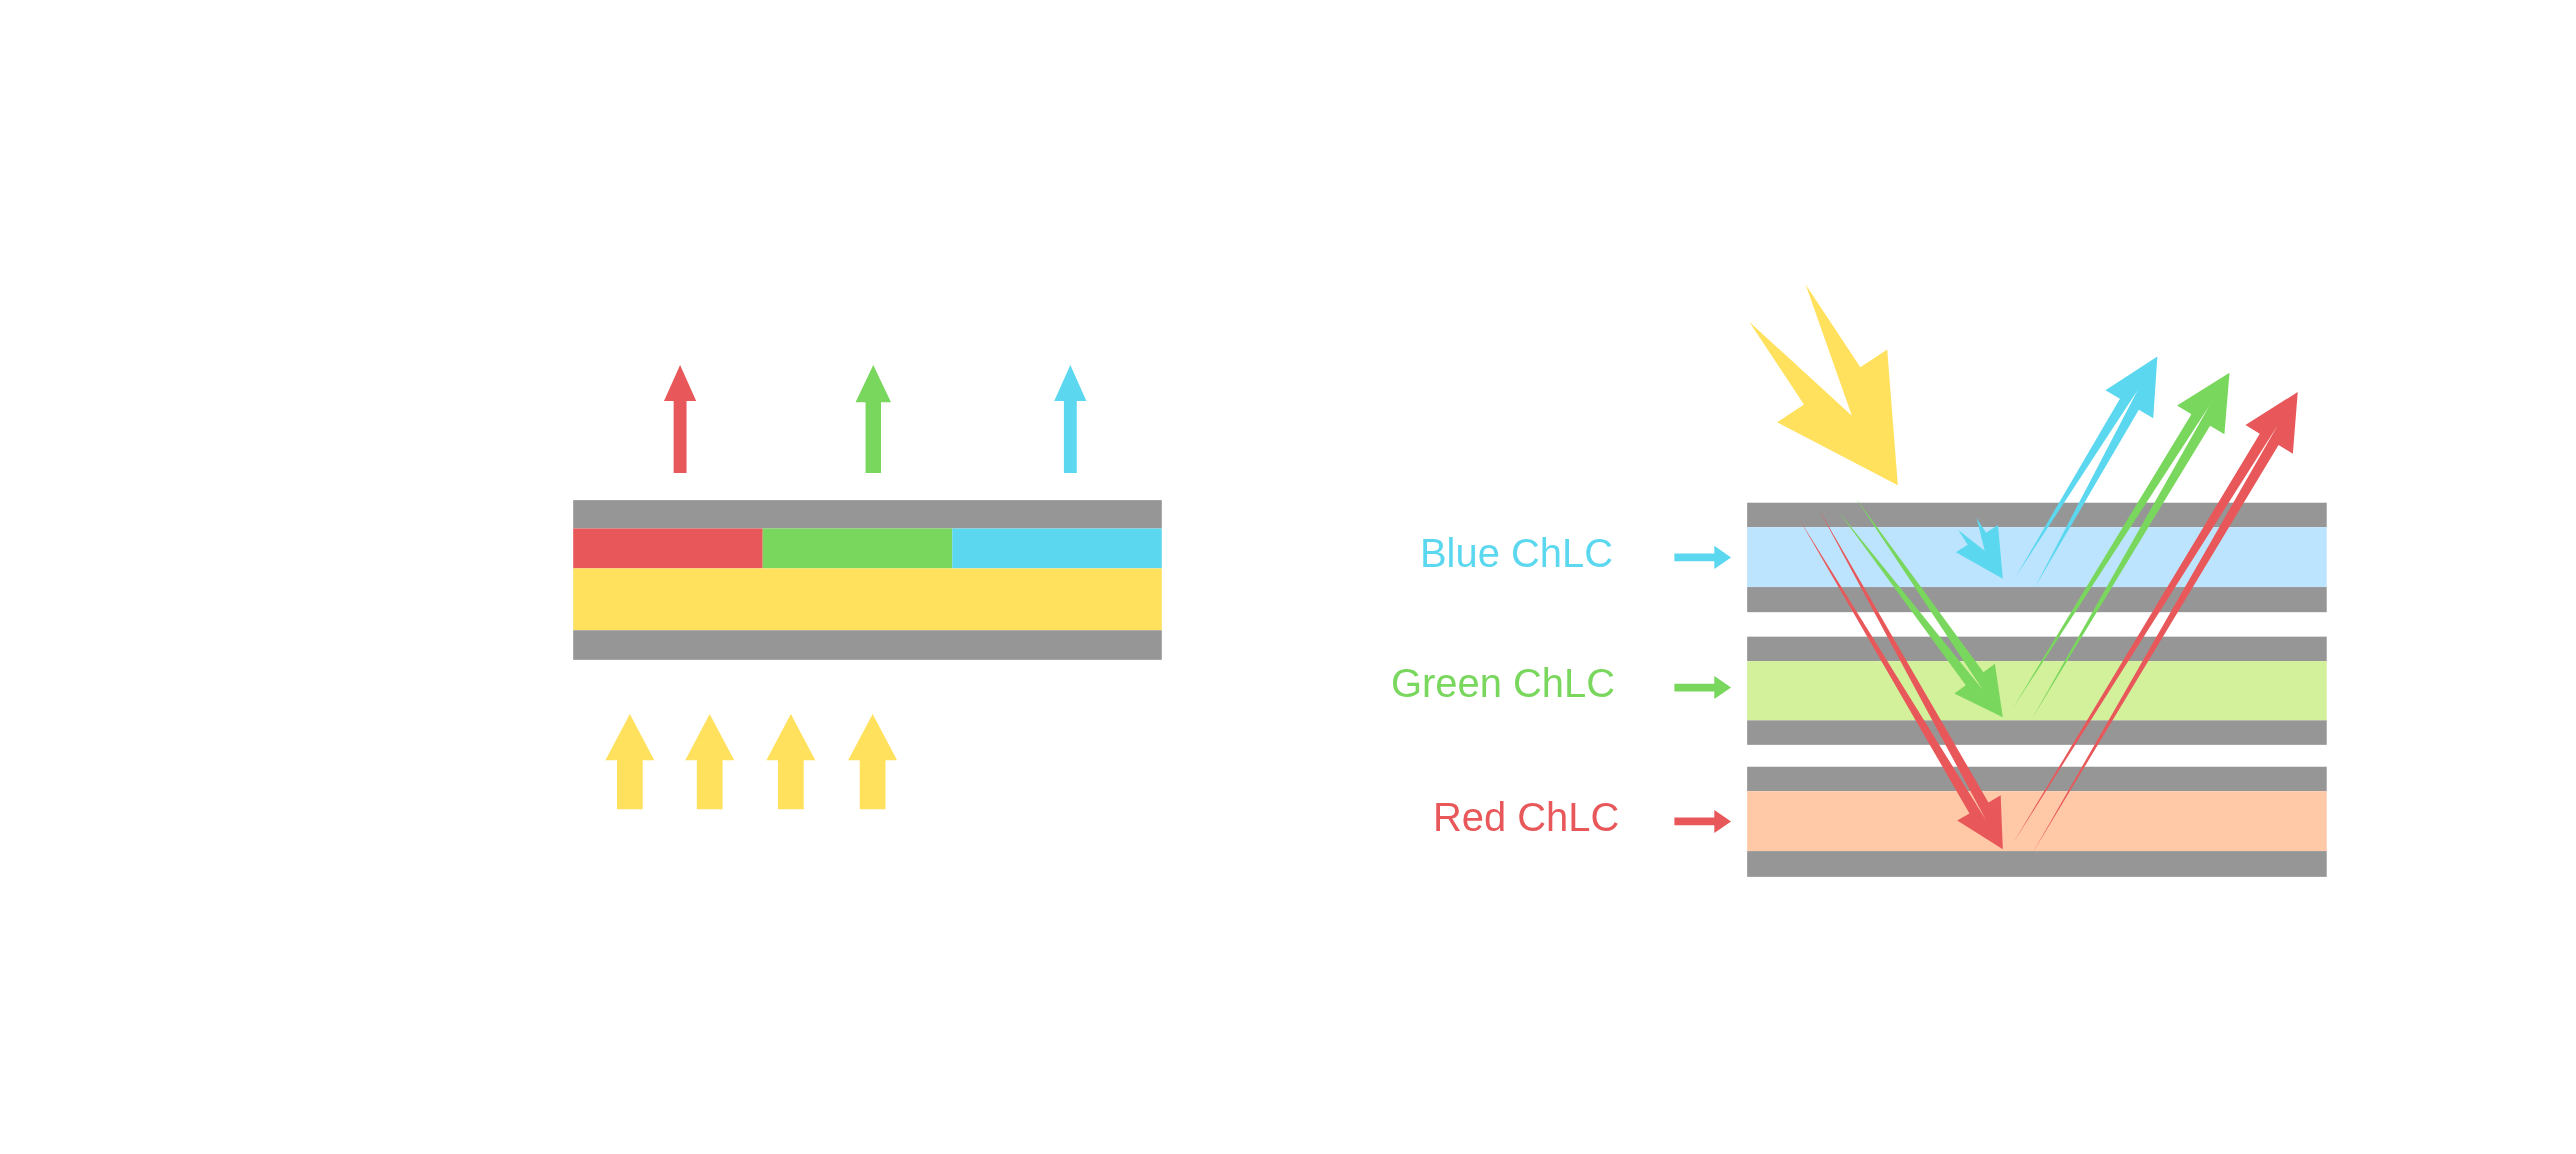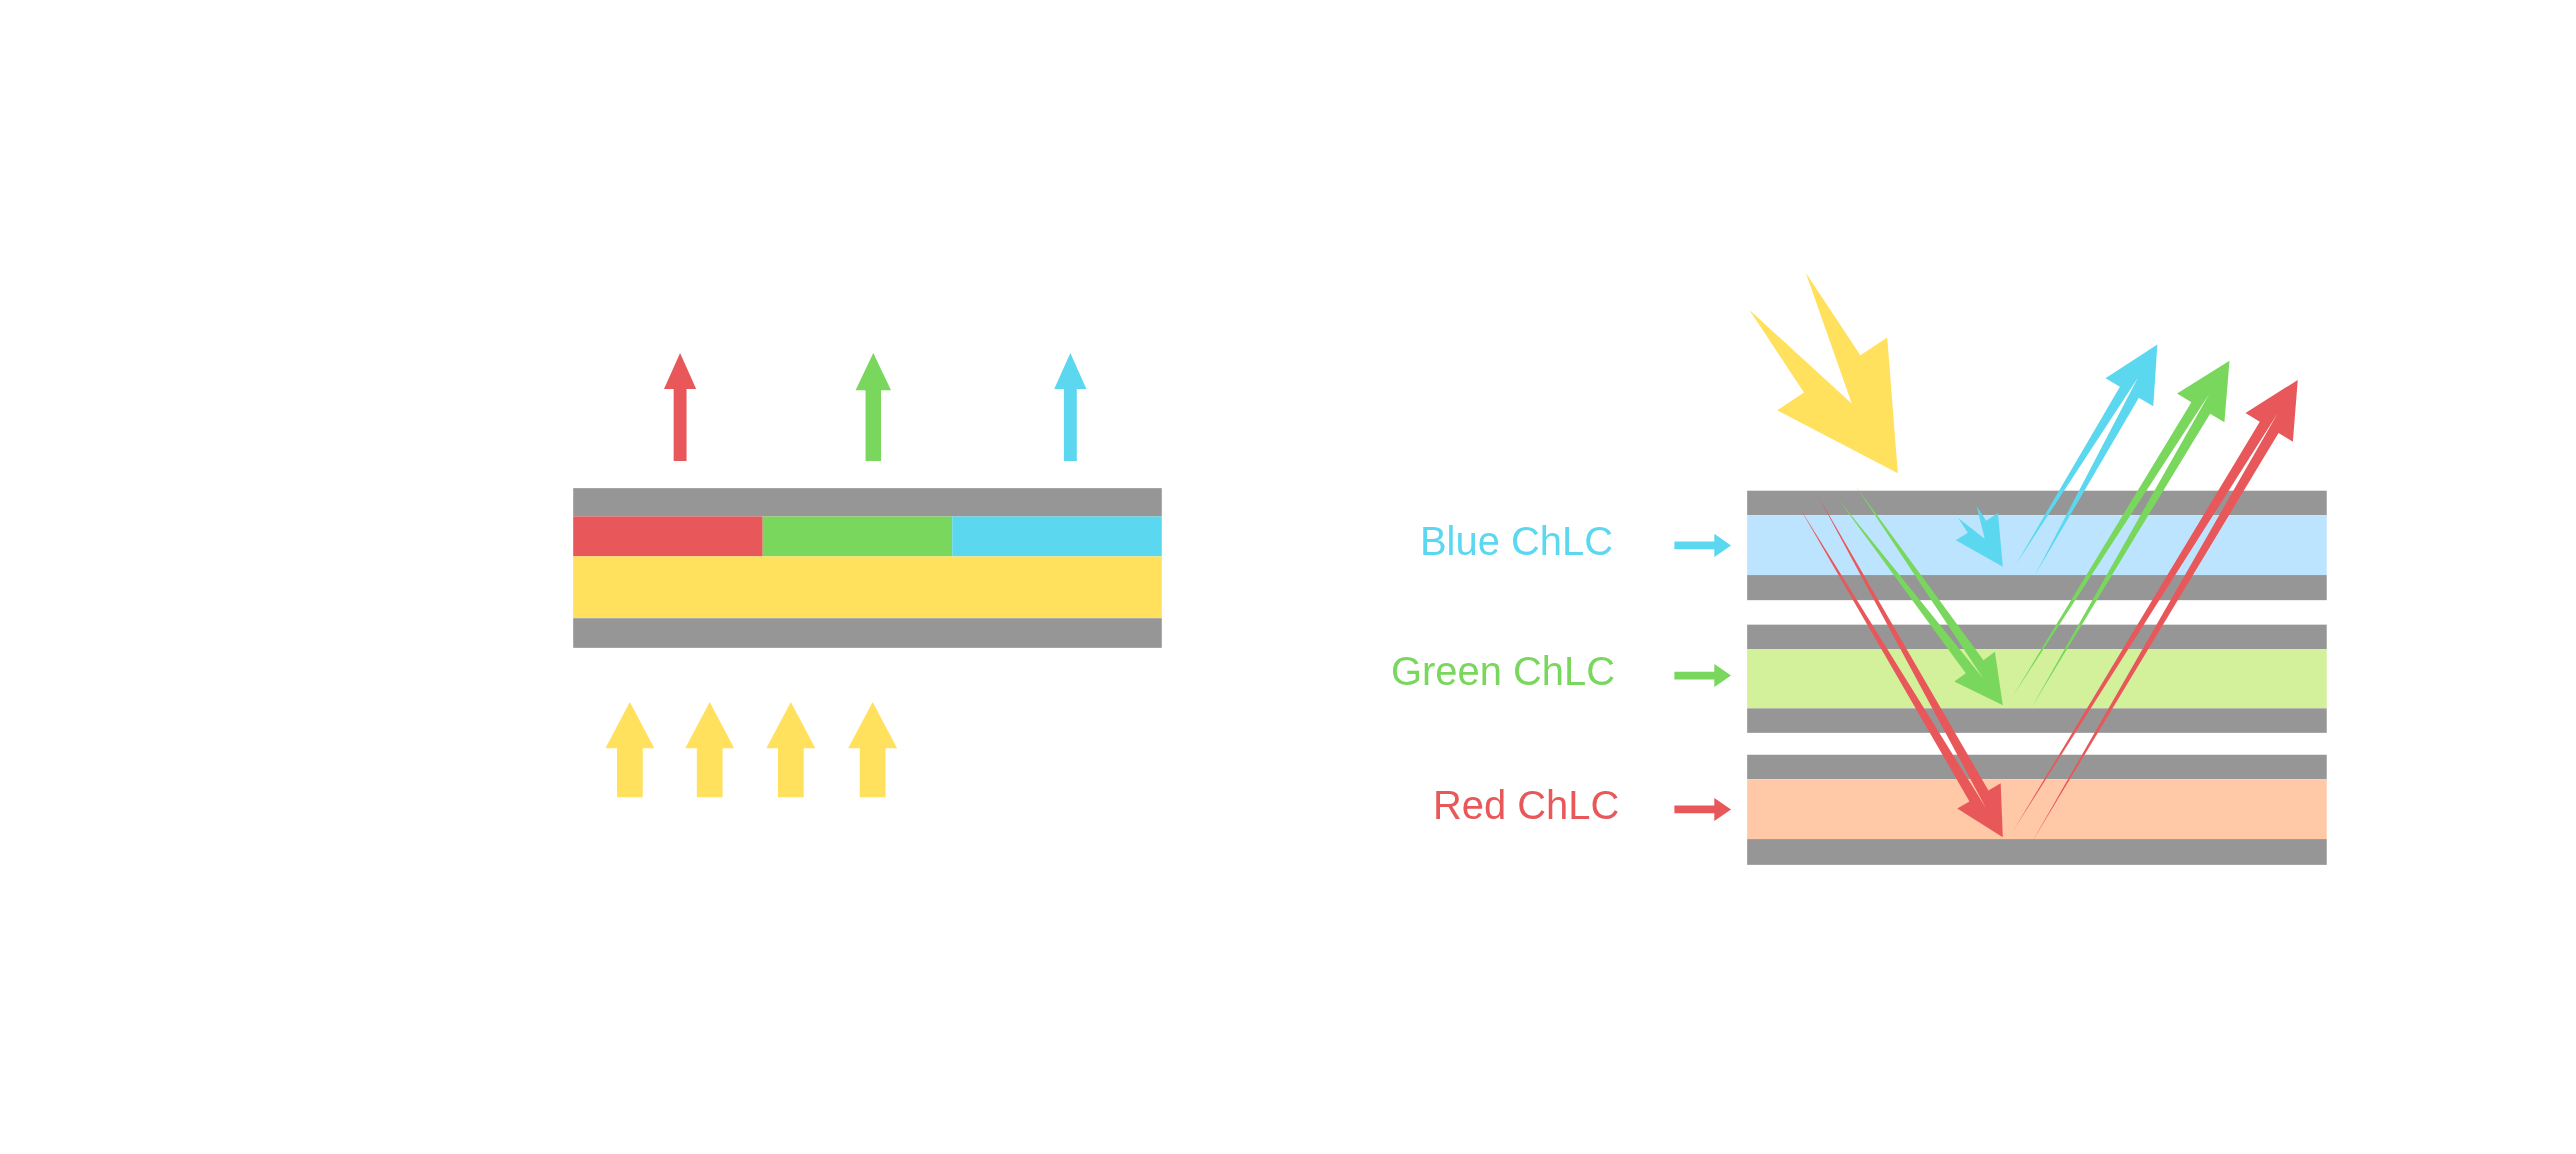--- a/index.html
+++ b/index.html
@@ -1,18 +1,18 @@
 <!DOCTYPE html>
 <html style="font-size:10.3px"><head>
 <meta charset="utf-8">
 <style>
   html,body{margin:0;padding:0;background:#ffffff;}
   body{width:2576px;height:1154px;overflow:hidden;
        font-family:"Liberation Sans","DejaVu Sans",sans-serif;}
-  #stage{position:relative;width:2576px;height:1104px;background:#ffffff;}
+  #stage{position:relative;width:2576px;height:1104px;background:#ffffff;margin-top:12px;}
   #diagram{position:absolute;left:0;top:0;width:2576px;height:1154px;display:block;}
   .lbl{font-family:"Liberation Sans","DejaVu Sans",sans-serif;
        font-size:62px;font-weight:400;letter-spacing:0px;}
 </style>
 </head>
 <body>
 
 <div id="stage">
   <svg id="diagram" viewBox="0 0 4000 1792">
     <rect x="0" y="0" width="4000" height="1792" fill="#ffffff"></rect>

